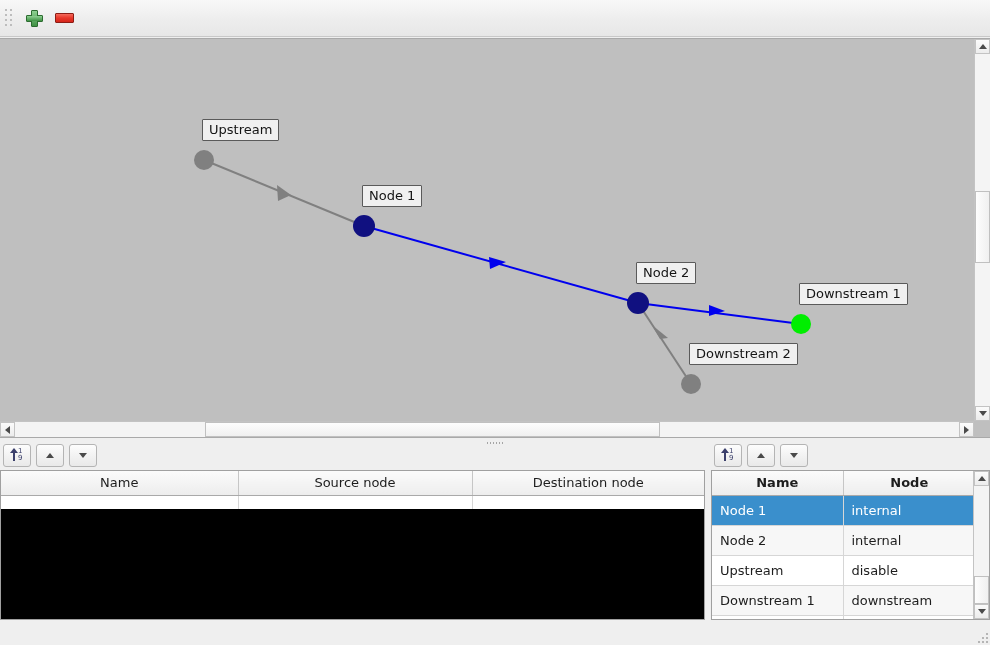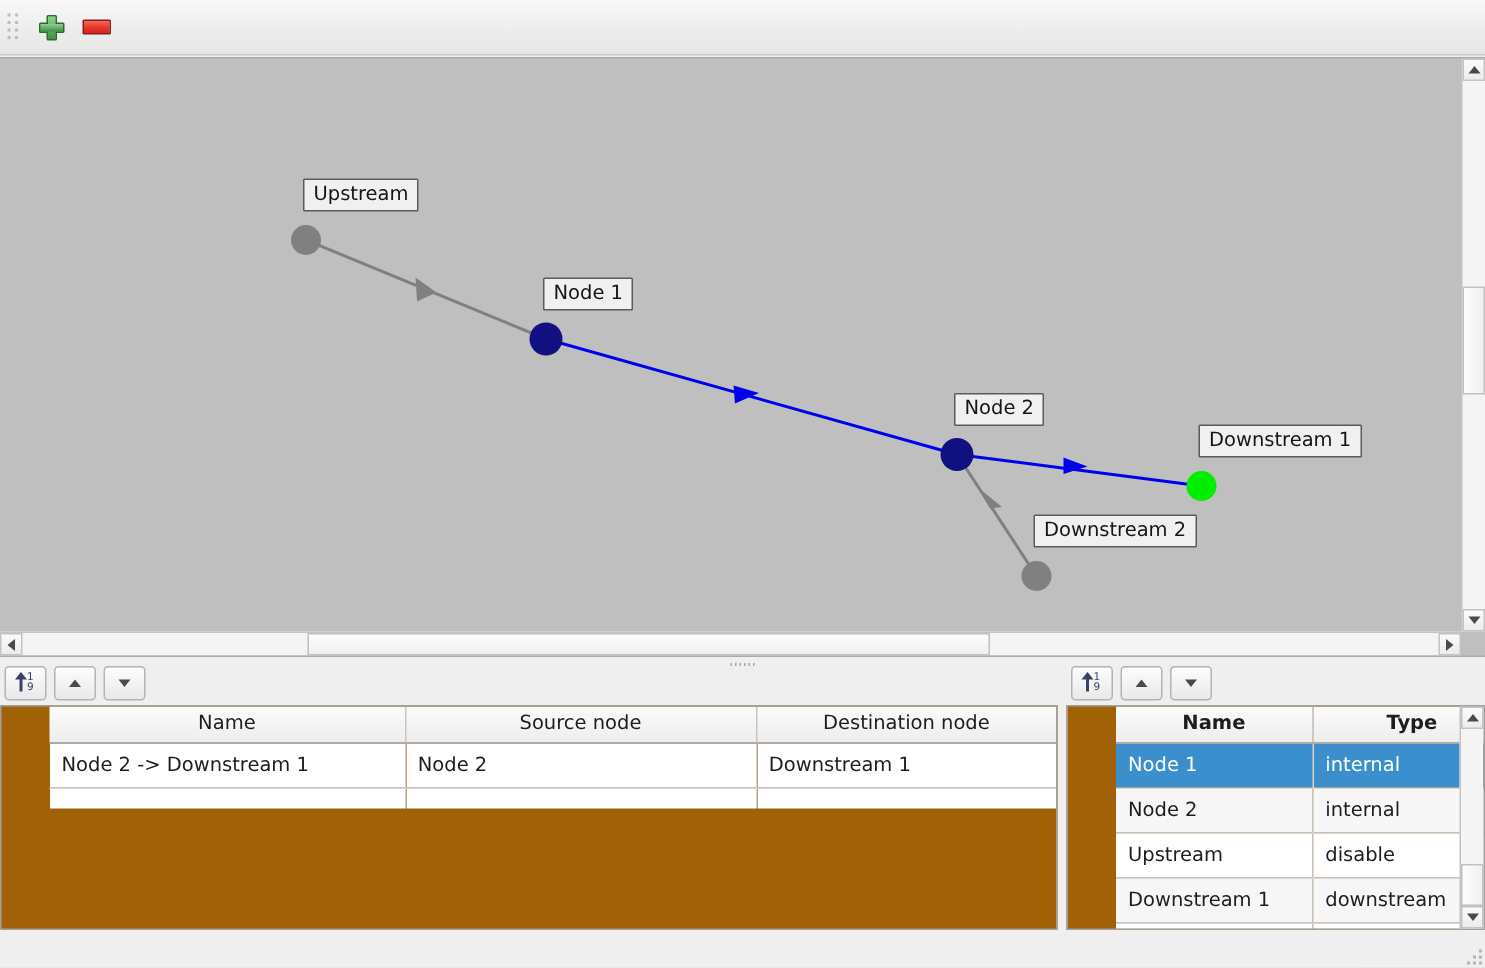--- a/index.html
+++ b/index.html
@@ -115,21 +115,21 @@
   .sort-icon .shaft { position: absolute; left: 3px; top: 3px; width: 2px; height: 10px; background: #3b3f6b; }
   .sort-icon .head {
     position: absolute; left: 0px; top: 0px; width: 0; height: 0;
     border-style: solid; border-width: 0 4px 5px 4px;
     border-color: transparent transparent #3b3f6b transparent;
   }
   .sort-icon .n1 { position: absolute; left: 8px; top: 0px; font-size: 7px; line-height: 7px; color: #3b3f6b; }
   .sort-icon .n9 { position: absolute; left: 8px; top: 7px; font-size: 7px; line-height: 7px; color: #3b3f6b; }
 
   .table-box {
-    border: 1px solid #a0a0a0; background: #a16207; overflow: hidden; position: relative; padding-left: 32px;
+    border: 1px solid #a0a0a0; background: #000000; overflow: hidden; position: relative;
   }
   table { border-collapse: collapse; width: 100%; table-layout: fixed; }
   thead th {
     background: linear-gradient(to bottom, #fbfbfb, #ededed);
     border-right: 1px solid #c6c6c6; border-bottom: 1px solid #a9a9a9;
     height: 24px; font-weight: normal; font-size: 13px; color: #1d1d1d;
     padding: 0 6px; text-align: center;
   }
   thead th:last-child { border-right: none; }
   .bold-head thead th { font-weight: bold; }
@@ -275,25 +275,20 @@
             <col>
           </colgroup>
         <thead>
           <tr>
             <th>Name</th>
             <th>Source node</th>
             <th>Destination node</th>
           </tr>
         </thead>
         <tbody>
-          <tr>
-            <td>Node 2 -&gt; Downstream 1</td>
-            <td>Node 2</td>
-            <td>Downstream 1</td>
-          </tr>
           <tr class="filler">
             <td></td>
               <td></td>
               <td></td>
           </tr>
         </tbody>
       </table>
     </div>
   </div>
 
@@ -317,21 +312,21 @@
 
     <div class="table-box bold-head" style="width:279px; height:150px;">
       <table style="width:263px;">
         <colgroup>
             <col style="width:131px">
             <col>
           </colgroup>
         <thead>
           <tr>
             <th>Name</th>
-            <th>Type</th>
+            <th>Node</th>
           </tr>
         </thead>
         <tbody>
           <tr class="selected">
             <td>Node 1</td>
             <td>internal</td>
           </tr>
           <tr>
             <td>Node 2</td>
             <td>internal</td>

